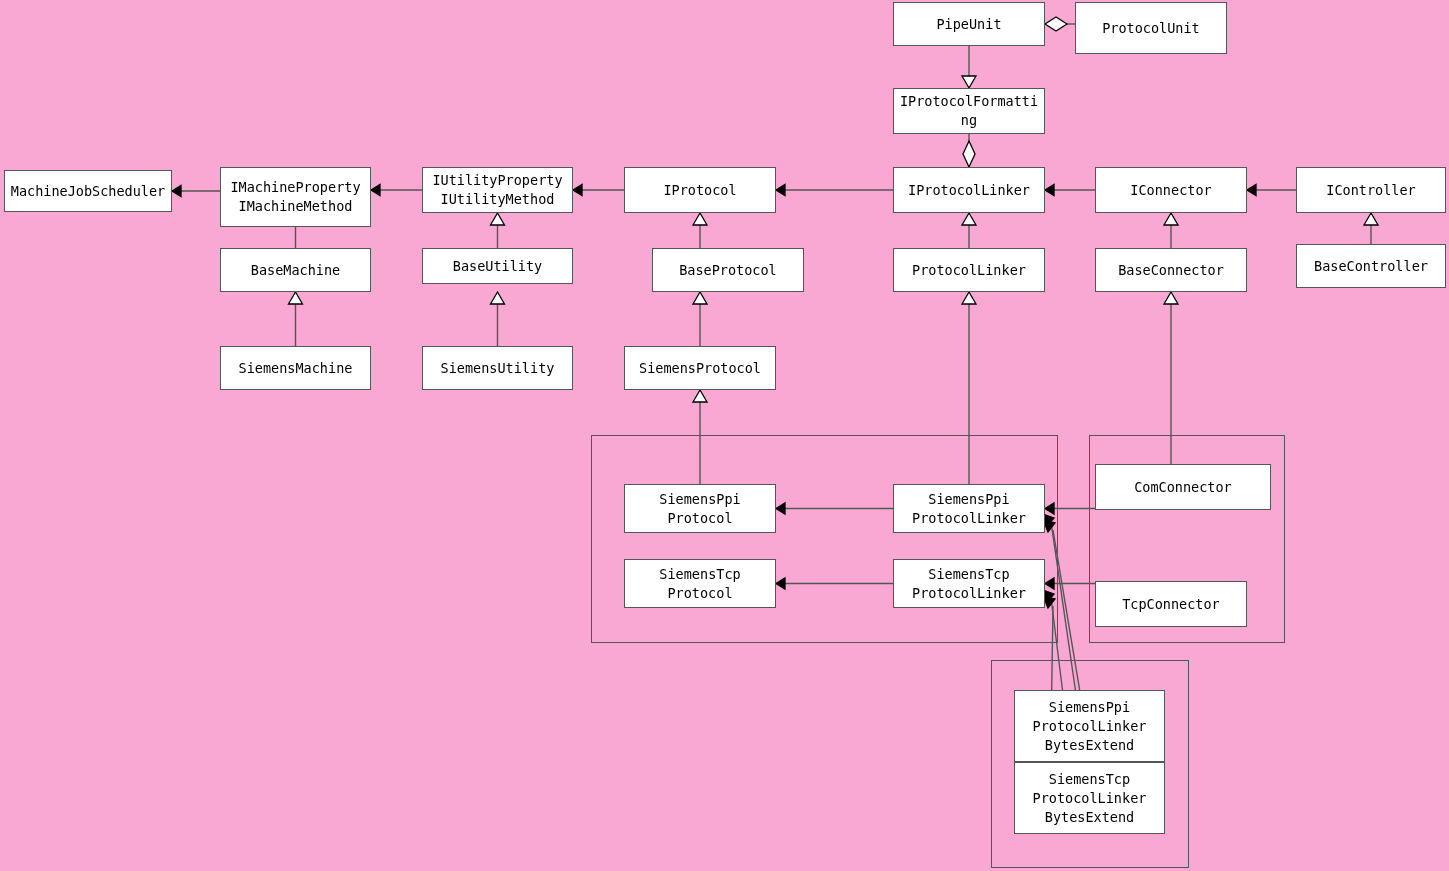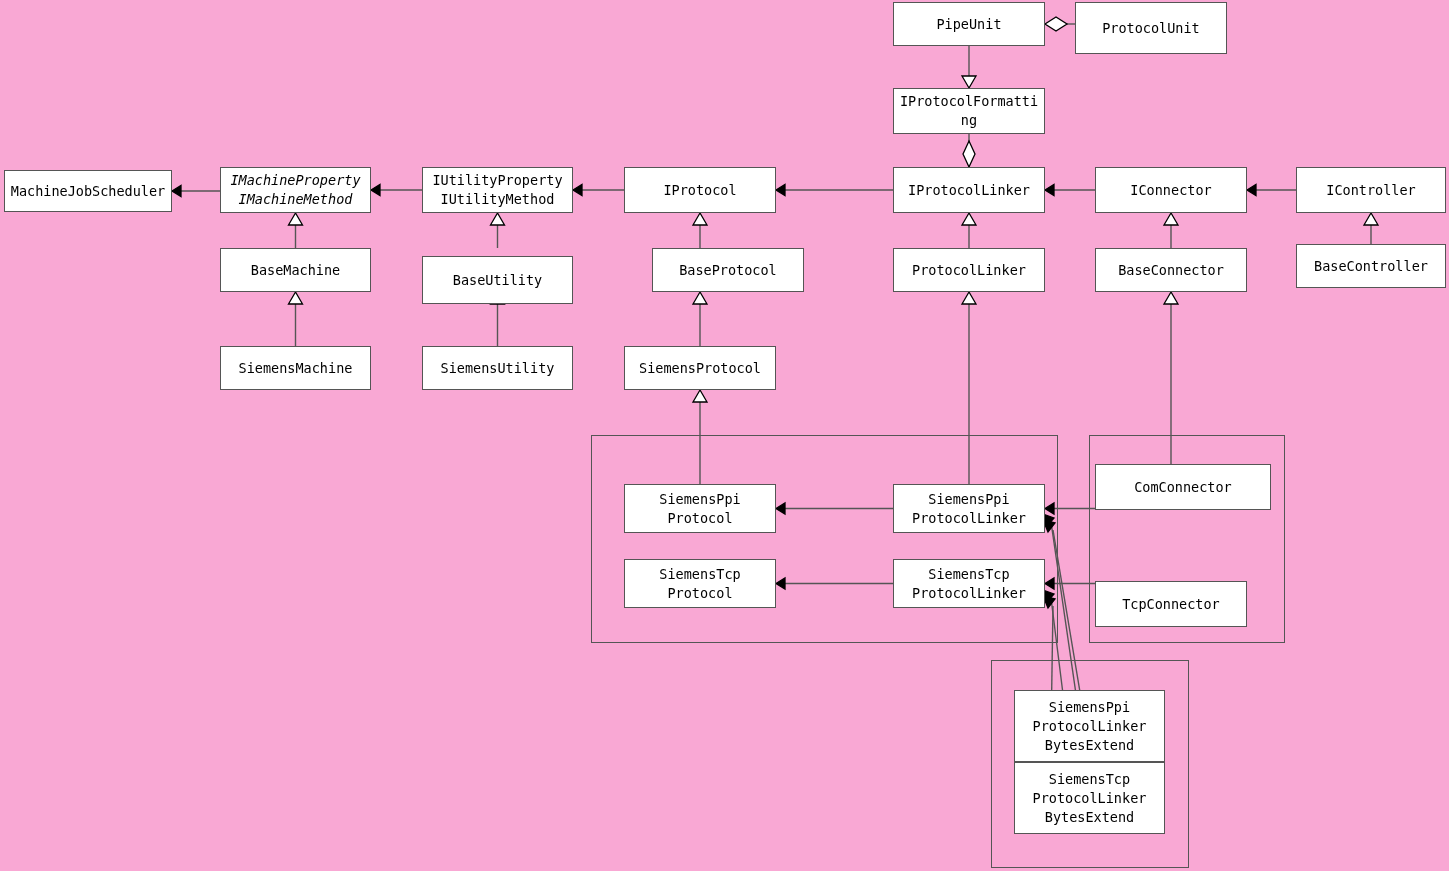--- a/index.html
+++ b/index.html
@@ -113,30 +113,30 @@
       <polygon points="1043,520 1055,523 1048,532" fill="#000000" stroke="#000000" stroke-width="1.3"></polygon>
       <line x1="1050" y1="798" x2="1053" y2="606" stroke="#555555" stroke-width="1.4"></line>
       <polygon points="1043,596 1055,599 1048,608" fill="#000000" stroke="#000000" stroke-width="1.3"></polygon>
     </svg>
   <div id="box-layer">
       <div class="uml-box" style="left: 893px; top: 2px; width: 152px; height: 44px; border-color: rgb(85, 85, 85); color: rgb(0, 0, 0);"><span>PipeUnit</span></div>
       <div class="uml-box" style="left: 1075px; top: 2px; width: 152px; height: 52px; border-color: rgb(85, 85, 85); color: rgb(0, 0, 0);"><span>ProtocolUnit</span></div>
       <div class="uml-box" style="left: 893px; top: 88px; width: 152px; height: 46px; border-color: rgb(85, 85, 85); color: rgb(0, 0, 0);"><span>IProtocolFormatti
 ng</span></div>
       <div class="uml-box" style="left: 4px; top: 170px; width: 168px; height: 42px; border-color: rgb(85, 85, 85); color: rgb(0, 0, 0);"><span>MachineJobScheduler</span></div>
-      <div class="uml-box" style="left: 220px; top: 167px; width: 151px; height: 46px; border-color: rgb(85, 85, 85); color: rgb(0, 0, 0); font-style: italic;"><span>IMachineProperty
+      <div class="uml-box" style="left: 220px; top: 167px; width: 151px; height: 60px; border-color: rgb(85, 85, 85); color: rgb(0, 0, 0);"><span>IMachineProperty
 IMachineMethod</span></div>
       <div class="uml-box" style="left: 422px; top: 167px; width: 151px; height: 46px; border-color: rgb(85, 85, 85); color: rgb(0, 0, 0);"><span>IUtilityProperty
 IUtilityMethod</span></div>
       <div class="uml-box" style="left: 624px; top: 167px; width: 152px; height: 46px; border-color: rgb(85, 85, 85); color: rgb(0, 0, 0);"><span>IProtocol</span></div>
       <div class="uml-box" style="left: 893px; top: 167px; width: 152px; height: 46px; border-color: rgb(85, 85, 85); color: rgb(0, 0, 0);"><span>IProtocolLinker</span></div>
       <div class="uml-box" style="left: 1095px; top: 167px; width: 152px; height: 46px; border-color: rgb(85, 85, 85); color: rgb(0, 0, 0);"><span>IConnector</span></div>
       <div class="uml-box" style="left: 1296px; top: 167px; width: 150px; height: 46px; border-color: rgb(85, 85, 85); color: rgb(0, 0, 0);"><span>IController</span></div>
       <div class="uml-box" style="left: 220px; top: 248px; width: 151px; height: 44px; border-color: rgb(85, 85, 85); color: rgb(0, 0, 0);"><span>BaseMachine</span></div>
-      <div class="uml-box" style="left: 422px; top: 248px; width: 151px; height: 48px; border-color: rgb(85, 85, 85); color: rgb(0, 0, 0); margin-top: 8px;"><span>BaseUtility</span></div>
+      <div class="uml-box" style="left: 422px; top: 248px; width: 151px; height: 36px; border-color: rgb(85, 85, 85); color: rgb(0, 0, 0);"><span>BaseUtility</span></div>
       <div class="uml-box" style="left: 624px; top: 248px; width: 152px; height: 44px; border-color: rgb(85, 85, 85); color: rgb(0, 0, 0); margin-left: 28px;"><span>BaseProtocol</span></div>
       <div class="uml-box" style="left: 893px; top: 248px; width: 152px; height: 44px; border-color: rgb(85, 85, 85); color: rgb(0, 0, 0);"><span>ProtocolLinker</span></div>
       <div class="uml-box" style="left: 1095px; top: 248px; width: 152px; height: 44px; border-color: rgb(85, 85, 85); color: rgb(0, 0, 0);"><span>BaseConnector</span></div>
       <div class="uml-box" style="left: 1296px; top: 244px; width: 150px; height: 44px; border-color: rgb(85, 85, 85); color: rgb(0, 0, 0);"><span>BaseController</span></div>
       <div class="uml-box" style="left: 220px; top: 346px; width: 151px; height: 44px; border-color: rgb(85, 85, 85); color: rgb(0, 0, 0);"><span>SiemensMachine</span></div>
       <div class="uml-box" style="left: 422px; top: 346px; width: 151px; height: 44px; border-color: rgb(85, 85, 85); color: rgb(0, 0, 0);"><span>SiemensUtility</span></div>
       <div class="uml-box" style="left: 624px; top: 346px; width: 152px; height: 44px; border-color: rgb(85, 85, 85); color: rgb(0, 0, 0);"><span>SiemensProtocol</span></div>
       <div class="uml-box" style="left: 624px; top: 484px; width: 152px; height: 49px; border-color: rgb(85, 85, 85); color: rgb(0, 0, 0);"><span>SiemensPpi
 Protocol</span></div>
       <div class="uml-box" style="left: 893px; top: 484px; width: 152px; height: 49px; border-color: rgb(85, 85, 85); color: rgb(0, 0, 0);"><span>SiemensPpi

